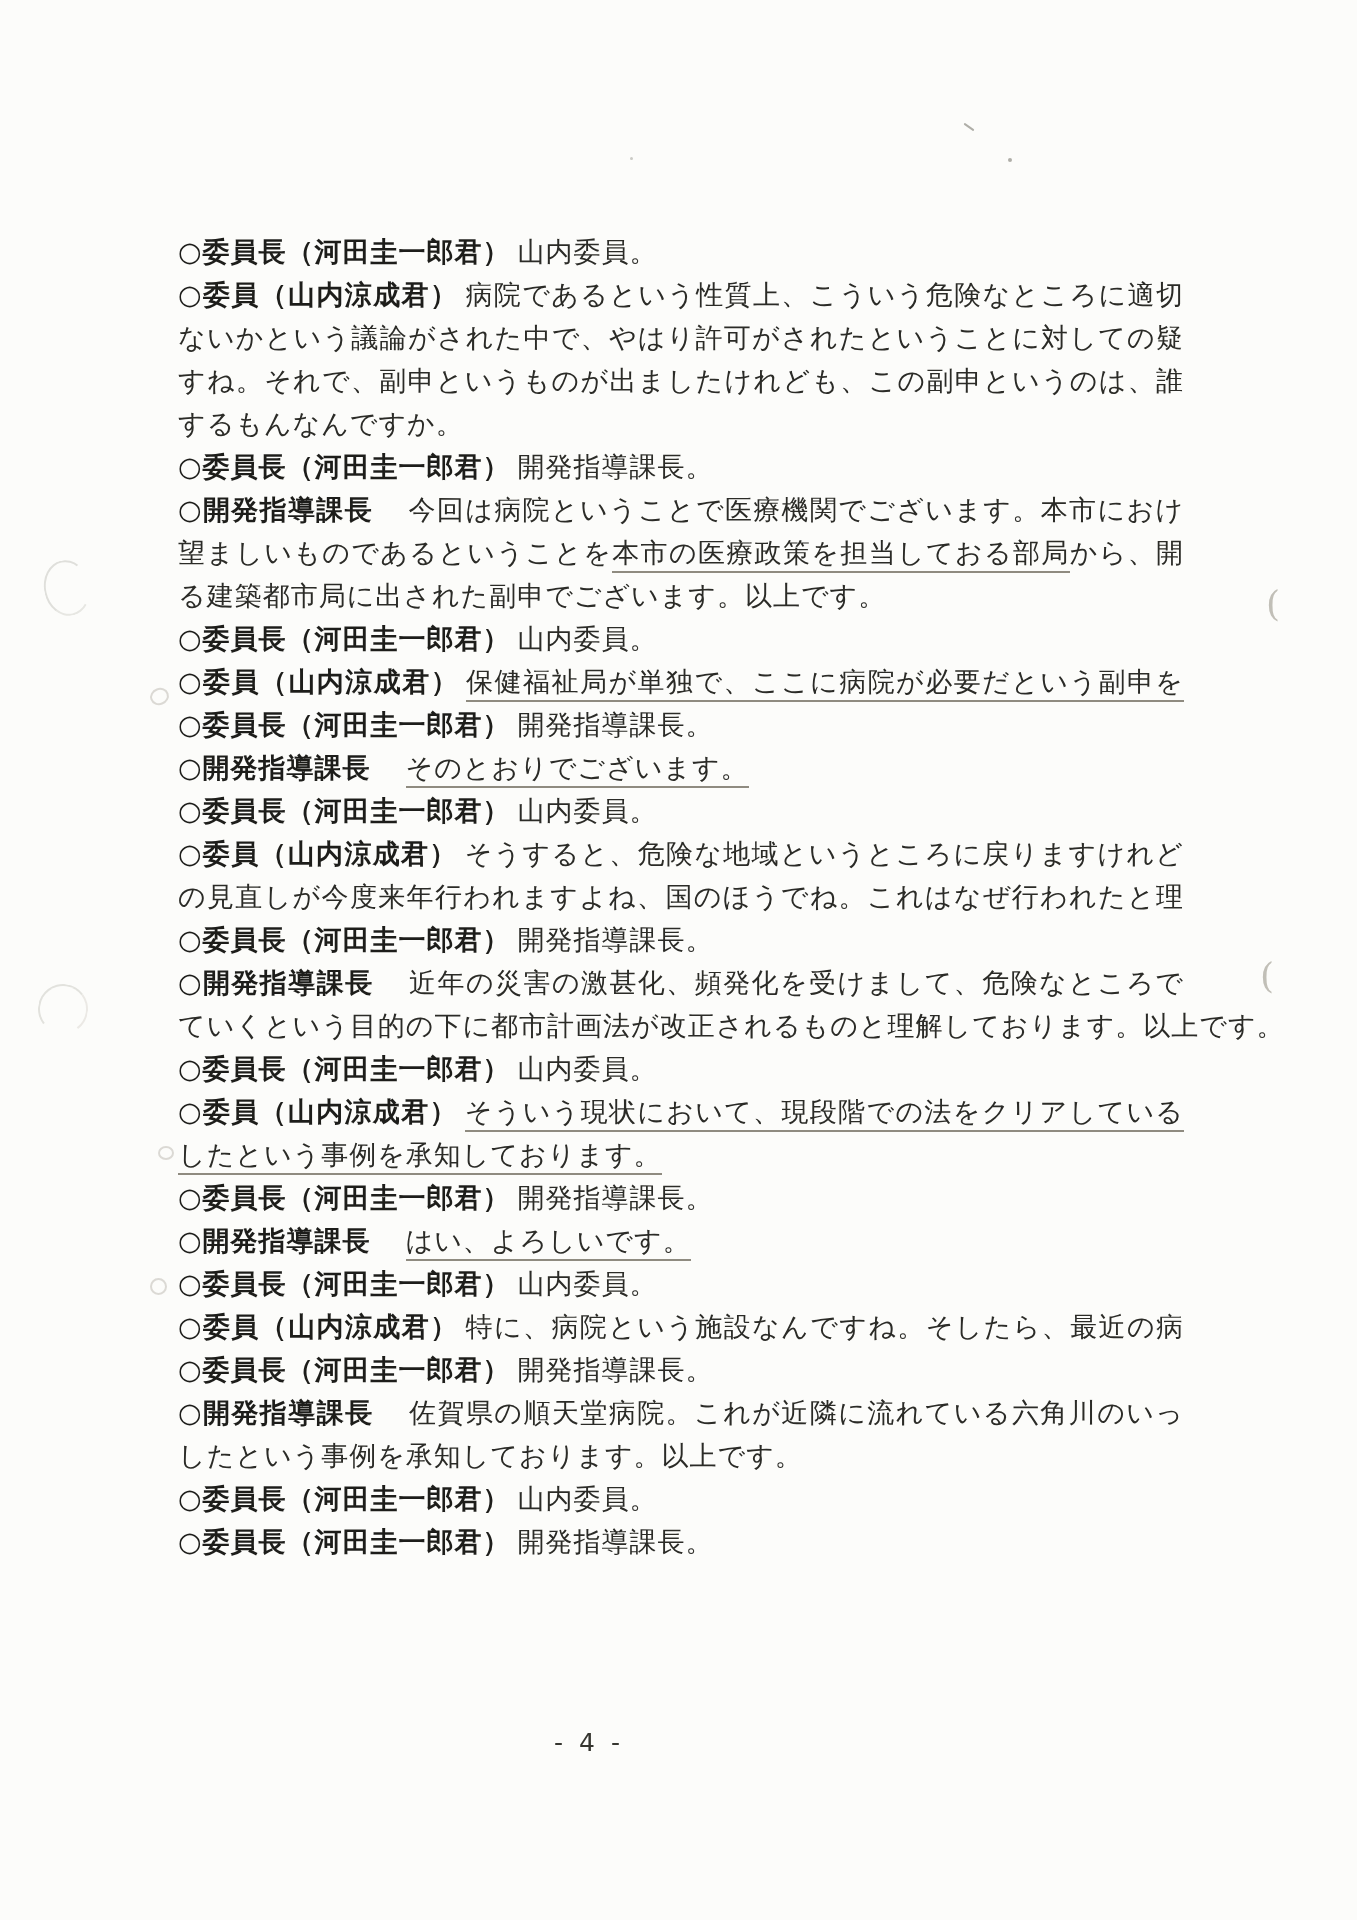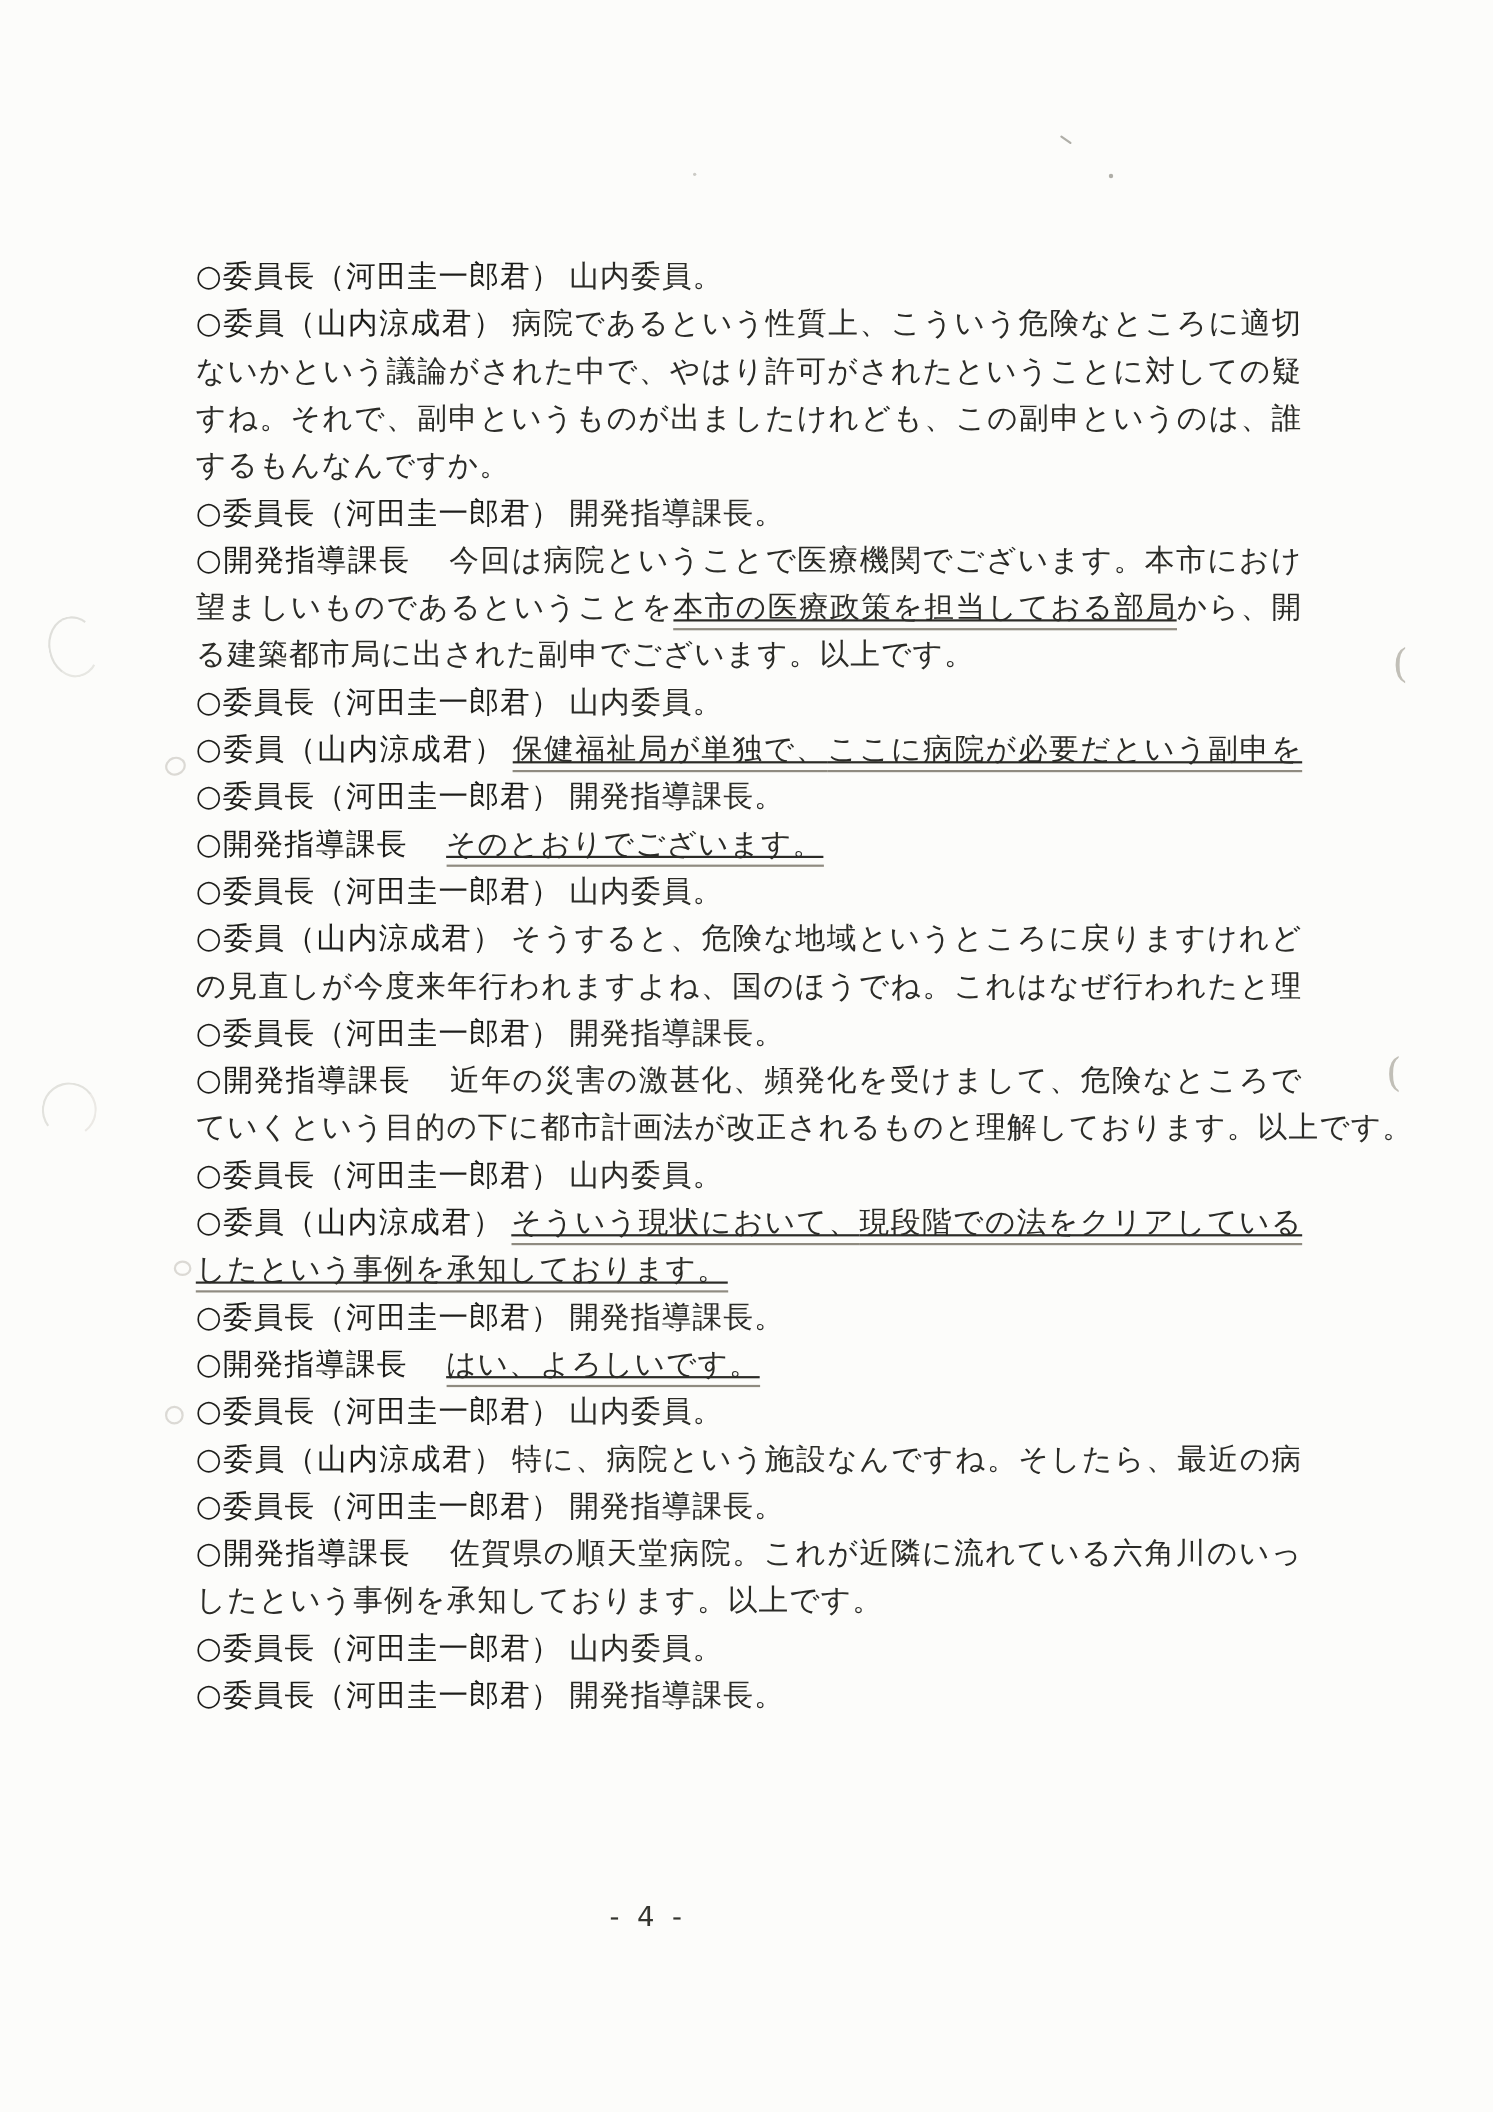--- a/index.html
+++ b/index.html
@@ -33,28 +33,27 @@
   }
   .line.fill{
     white-space:normal;
     text-align:justify;
     text-align-last:justify;
     text-justify:inter-character;
     height:43px;
     overflow:hidden;
   }
   .speaker{
-    font-weight:400;
+    font-weight:700;
     color:var(--speaker-ink);
     margin-right:7px;
   }
   .ul{
     border-bottom:2px solid var(--ul);
     padding-bottom:3px;
-    text-decoration:underline;
   }
   .footer{
     position:absolute;
     left:178px;top:1728px;width:822px;
     text-align:center;
     font-size:25px;
     letter-spacing:4px;
     color:#35352f;
   }
   

